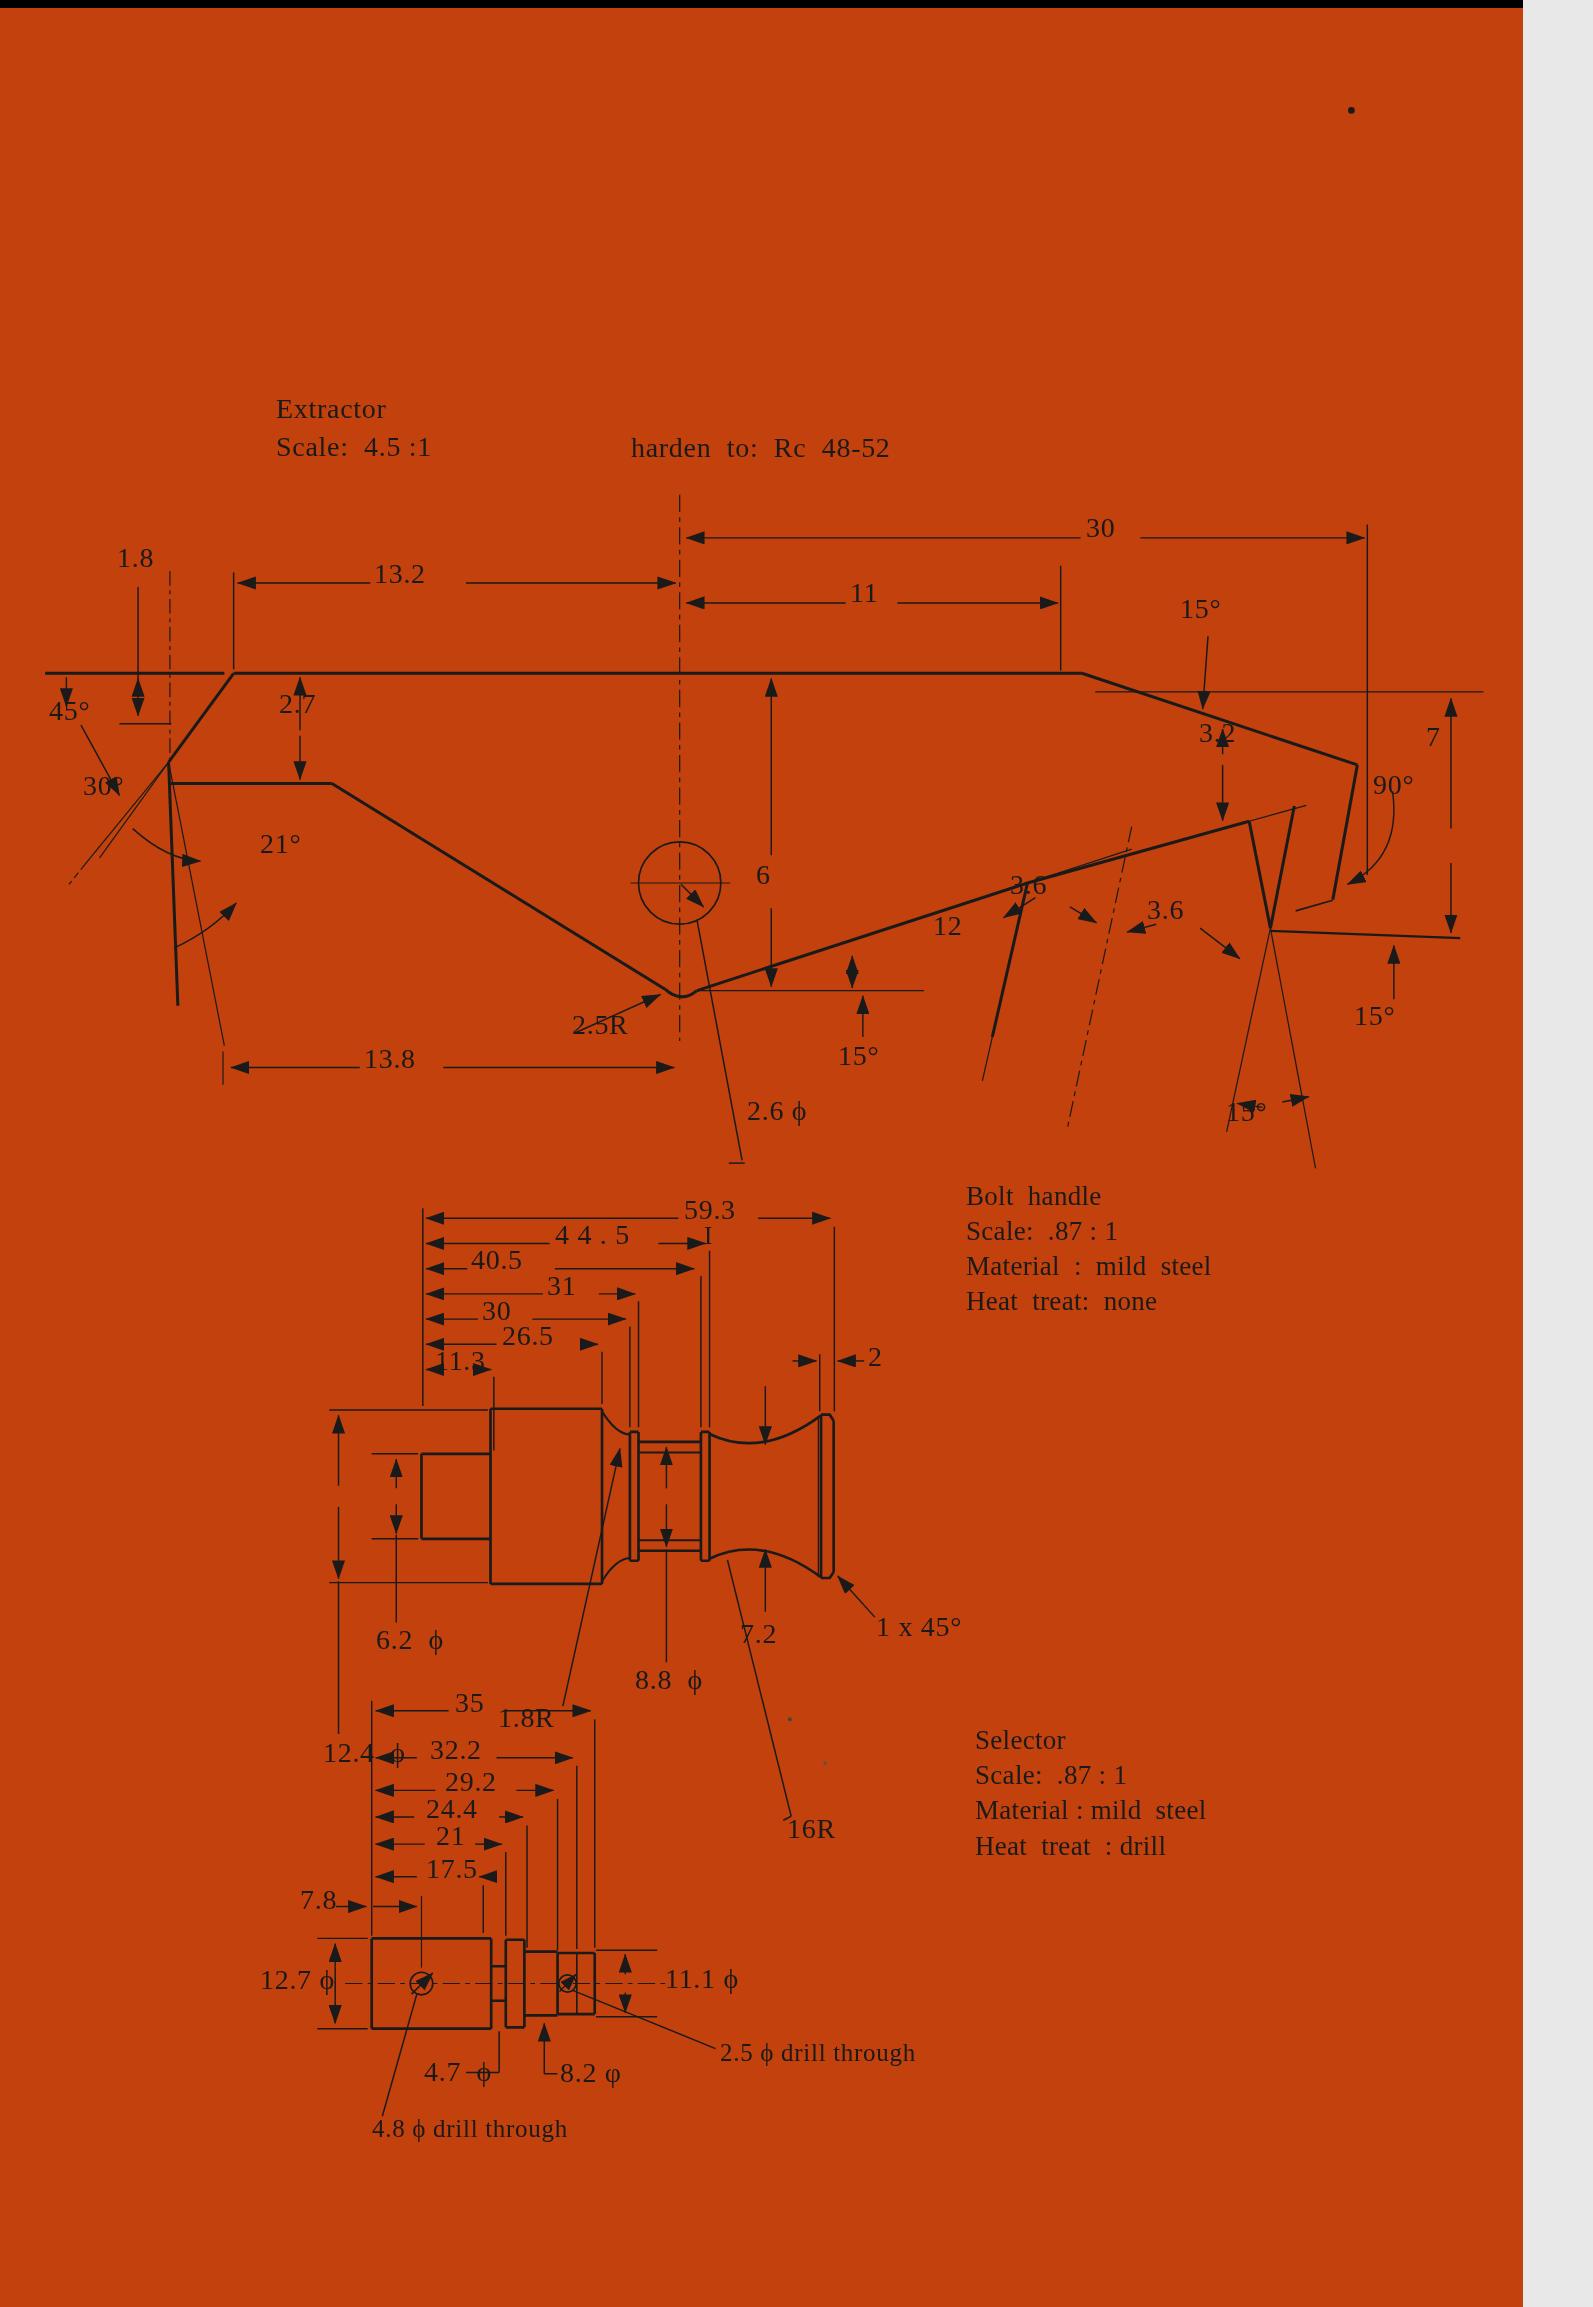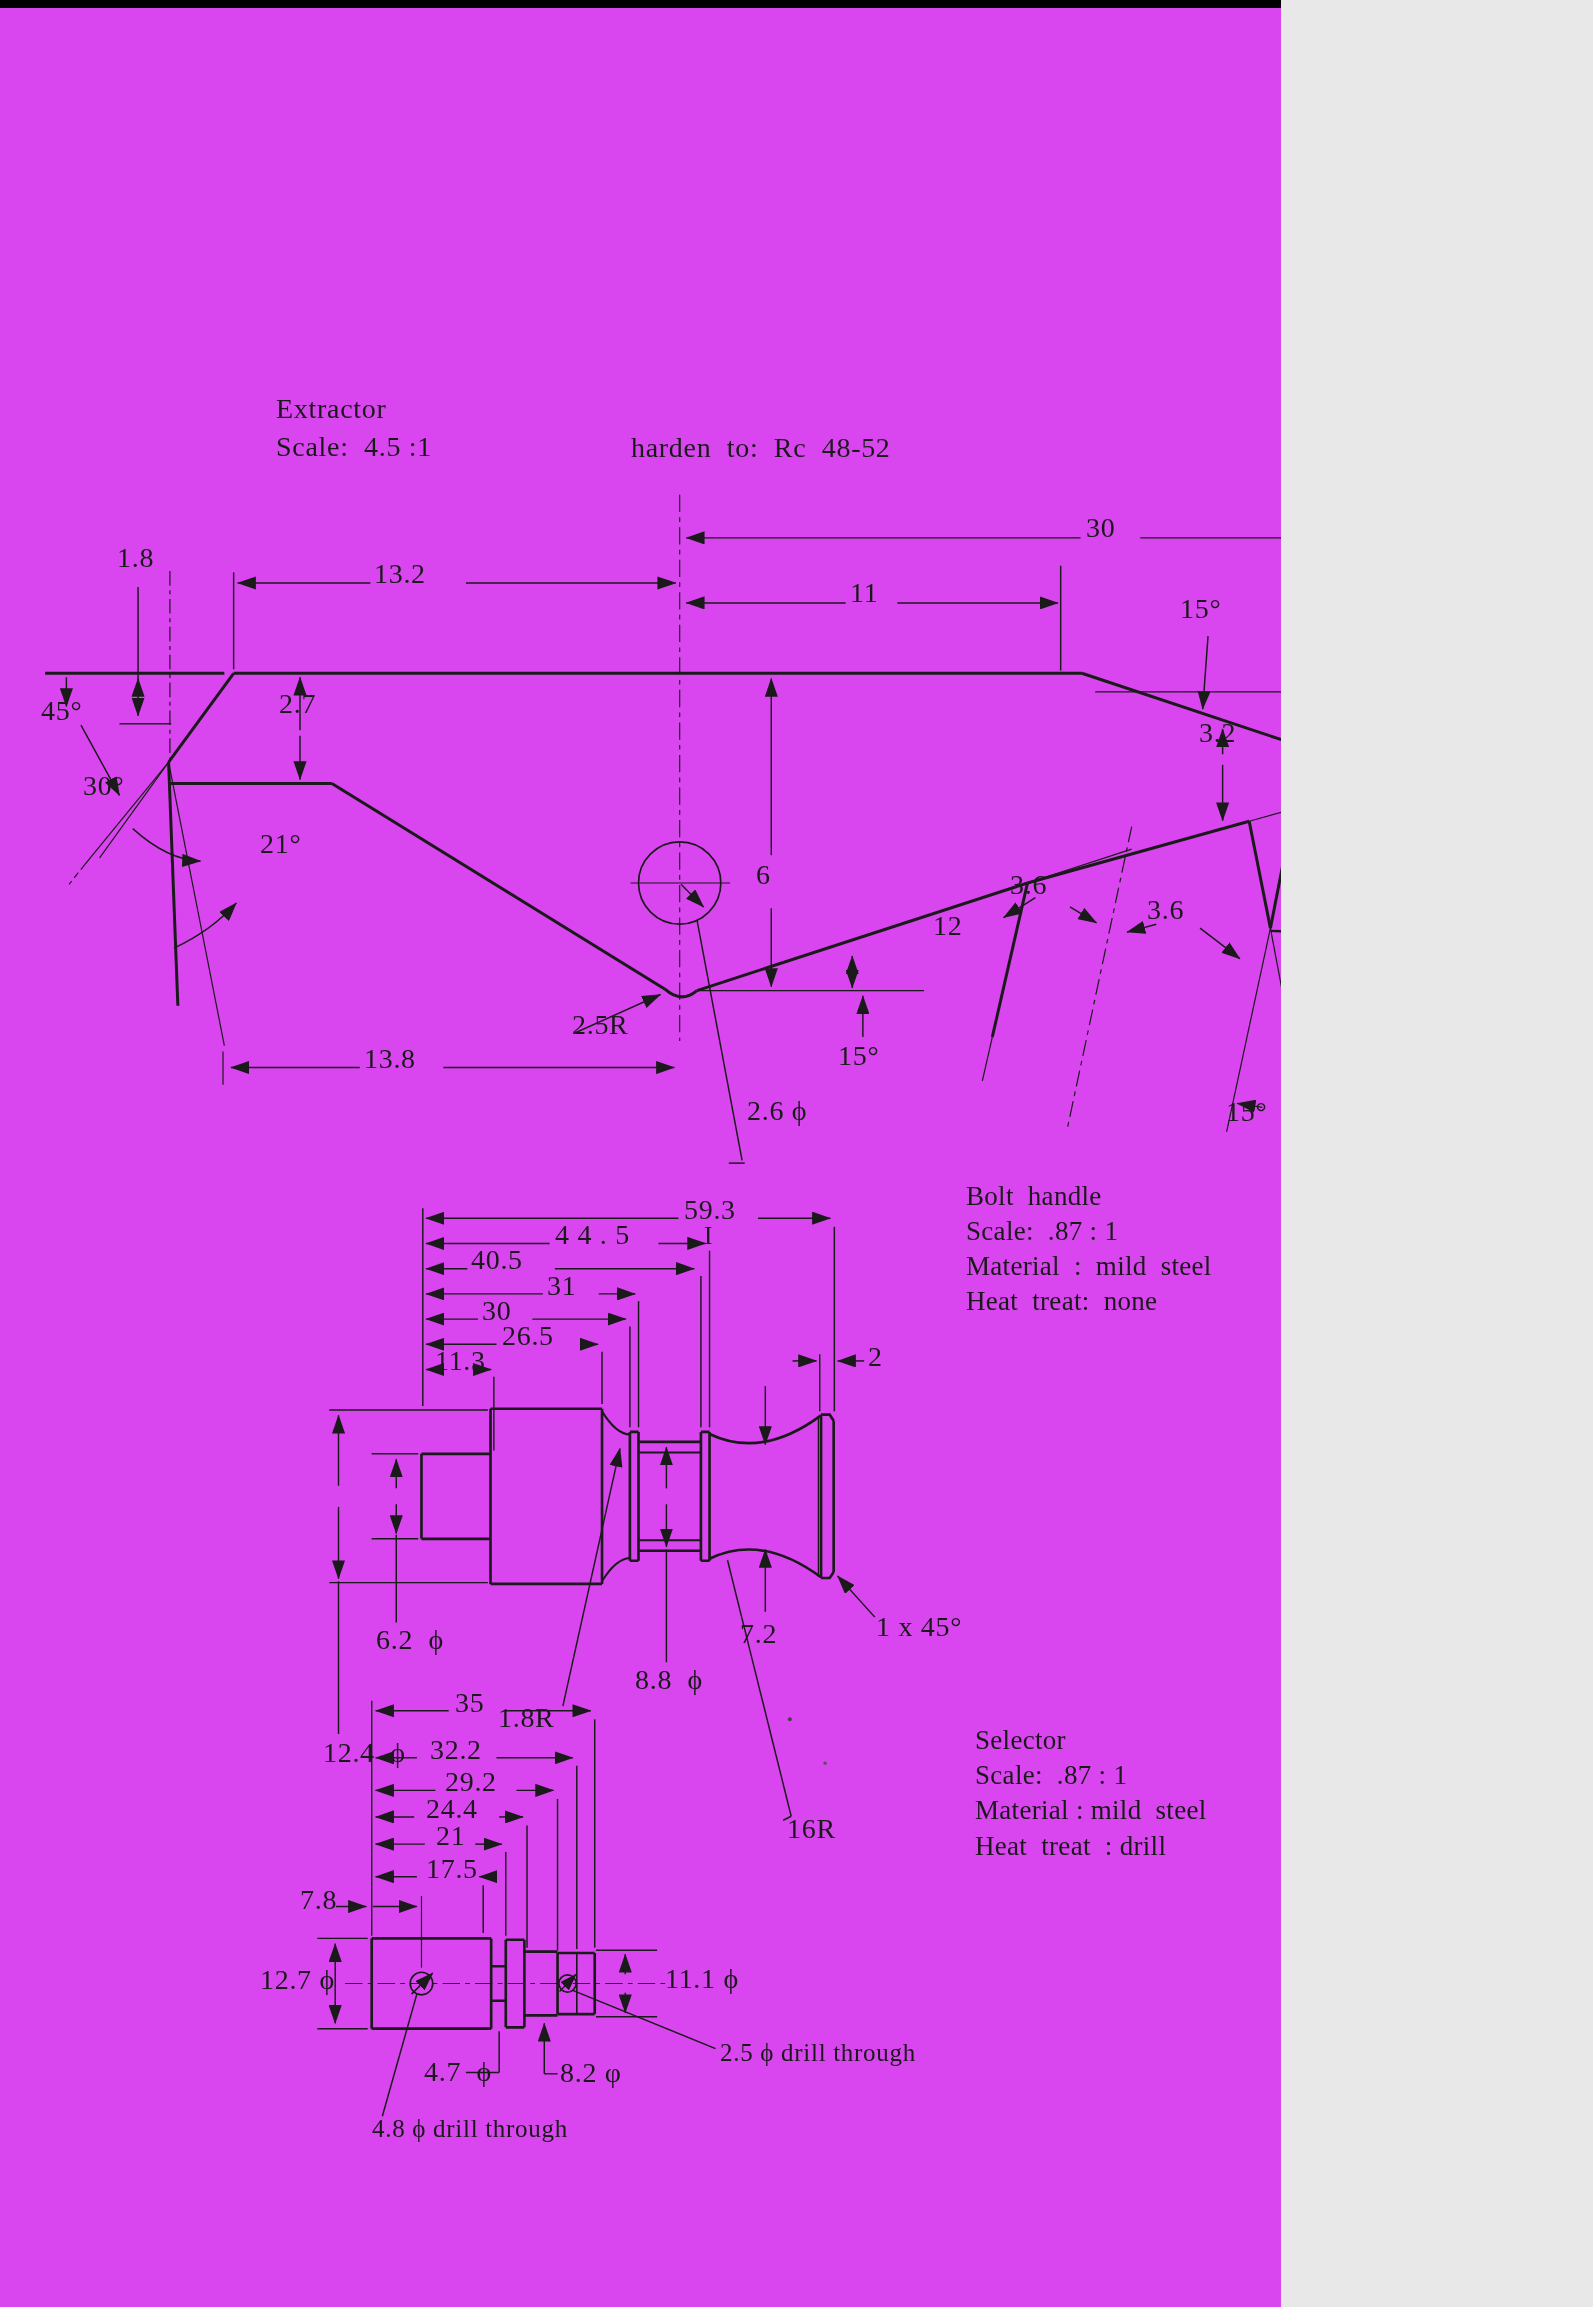--- a/index.html
+++ b/index.html
@@ -1,16 +1,16 @@
 <!DOCTYPE html>
 <html style="font-size:10.6px"><head>
 <meta charset="utf-8">
 <style>
   html,body{margin:0;padding:0;background:#e8e8e8;}
-  .page{position:relative;width:1281px;height:2307px;background:#d946ef;overflow:hidden;
+  .page{position:relative;width:1523px;height:2307px;background:#c2410c;overflow:hidden;
         font-family:"Liberation Serif","DejaVu Serif",serif;}
   .band{position:absolute;left:0;top:0;width:1593px;height:8px;background:#000;}
   svg.lines{position:absolute;left:0;top:0;}
   .lb{position:absolute;font-size:28px;color:#1a1a1a;letter-spacing:0.7px;white-space:pre;line-height:1.1;}
   .lb.small{font-size:25px;}
   .lb.blk{font-size:27px;letter-spacing:0.3px;}
 </style>
 </head>
 <body>
 
@@ -231,21 +231,21 @@
       <circle cx="1243" cy="2656" r="2.5" fill="#555"></circle>
     </g>
   </svg>
 
   <span class="lb" style="left:276px;top:394px">Extractor</span>
   <span class="lb" style="left:276px;top:432px">Scale:  4.5 :1</span>
   <span class="lb" style="left:631px;top:433px">harden  to:  Rc  48-52</span>
 
   <span class="lb" style="left:117px;top:543px">1.8</span>
   <span class="lb" style="left:374px;top:559px">13.2</span>
-  <span class="lb" style="left:41px;top:696px">45°</span>
+  <span class="lb" style="left:49px;top:696px">45°</span>
   <span class="lb" style="left:279px;top:689px">2.7</span>
   <span class="lb" style="left:83px;top:771px">30°</span>
   <span class="lb" style="left:260px;top:829px">21°</span>
   <span class="lb" style="left:364px;top:1044px">13.8</span>
   <span class="lb" style="left:572px;top:1010px">2.5R</span>
   <span class="lb" style="left:747px;top:1096px">2.6 ϕ</span>
   <span class="lb" style="left:850px;top:578px">11</span>
   <span class="lb" style="left:756px;top:860px">6</span>
   <span class="lb" style="left:838px;top:1041px">15°</span>
   <span class="lb" style="left:933px;top:911px">12</span>

